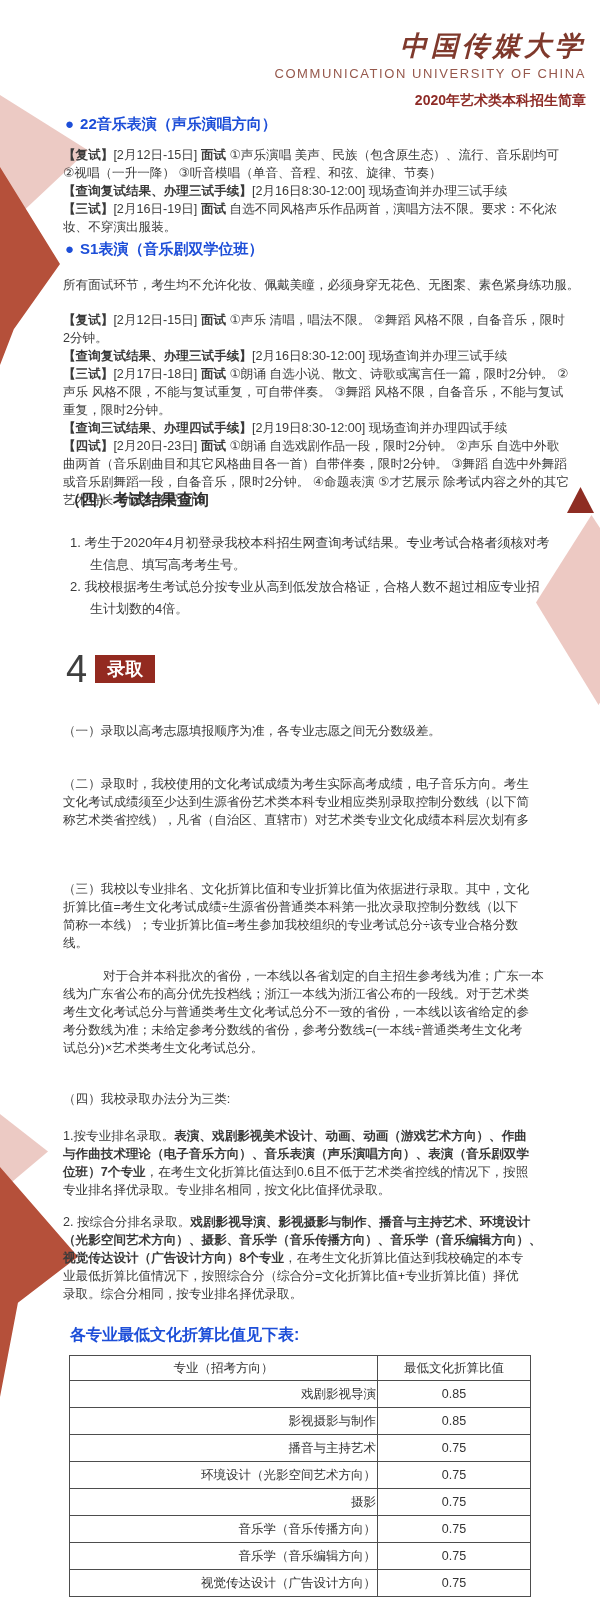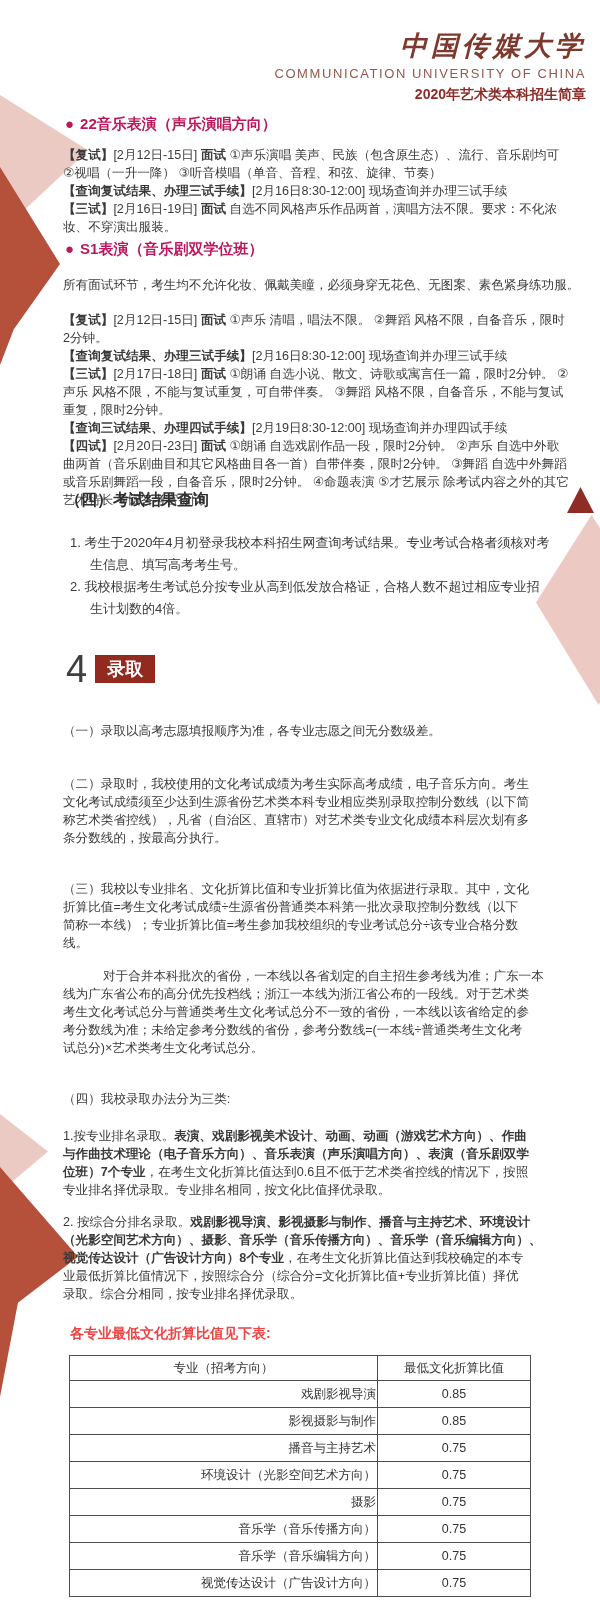--- a/index.html
+++ b/index.html
@@ -10,33 +10,33 @@
   #tl-red{left:0;top:167px;width:60px;height:198px;background:#b5503a;clip-path:polygon(0 0,100% 49%,23% 82%,0 100%);}
   #bl-pink{left:0;top:1114px;width:48px;height:78px;background:#eccac4;clip-path:polygon(0 0,100% 48%,0 100%);}
   #bl-red{left:0;top:1167px;width:78px;height:230px;background:#b5503a;clip-path:polygon(0 0,100% 39%,23% 59%,0 100%);}
   #r-tri{left:567px;top:487px;width:27px;height:26px;background:#8e2d23;clip-path:polygon(50% 0,100% 100%,0 100%);}
   #r-diamond{left:536px;top:515px;width:118px;height:190px;background:#edc9c3;clip-path:polygon(47% 0,100% 50%,53% 100%,0 46%);}
   .abs{position:absolute;z-index:1;}
   .logo{right:14px;top:28px;text-align:right;}
   .logo-cn{font-family:"DejaVu Serif","Liberation Serif",serif;font-style:italic;font-weight:bold;
            font-size:27px;letter-spacing:4px;color:#7f392c;}
   .logo-en{font-size:13px;letter-spacing:1.6px;color:#96584c;margin-top:2px;}
-  .logo-sub{font-size:14px;font-weight:bold;color:#8e2b26;margin-top:5px;}
-  .sec-h{font-size:15px;font-weight:bold;color:#be185d;}
+  .logo-sub{font-size:14px;font-weight:bold;color:#8e2b26;margin-top:11px;}
+  .sec-h{font-size:15px;font-weight:bold;color:#1d4ed8;}
   .sec-h .dot{margin-right:6px;}
   .body-t{font-size:12.6px;line-height:18px;color:#3a3a3a;}
   .ln{white-space:nowrap;}
   .b{font-weight:bold;}
   .h4{font-size:16px;font-weight:bold;color:#2f2f2f;}
   .list-t{font-size:13px;line-height:22px;color:#3a3a3a;}
   .bignum-row{display:flex;align-items:center;}
   .bignum{font-size:38px;color:#3f3f3f;line-height:1;}
   .titlebox{margin-left:8px;background:#932a20;color:#ffffff;font-size:18px;font-weight:bold;
             padding:5px 12px;line-height:1;}
-  .tnote{font-size:14px;font-weight:bold;color:#ef4444;}
+  .tnote{font-size:16px;font-weight:bold;color:#1d4ed8;}
   table.ratio{border-collapse:collapse;width:462px;font-size:12.5px;color:#333;}
   table.ratio th,table.ratio td{border:1px solid #4d4d4d;}
   table.ratio th{font-weight:normal;height:22px;text-align:center;}
   table.ratio td{height:24px;}
   table.ratio td.c1{text-align:right;padding-left:13px;width:293px;}
   table.ratio td.c2{text-align:center;}
 </style>
 </head>
 <body>
 
@@ -99,21 +99,20 @@
     <span class="titlebox">录取</span>
   </div>
 
   <div class="abs body-t" style="left:63px;top:722px;">
     <div class="ln">（一）录取以高考志愿填报顺序为准，各专业志愿之间无分数级差。</div>
   </div>
   <div class="abs body-t" style="left:63px;top:775px;">
       <div class="ln">（二）录取时，我校使用的文化考试成绩为考生实际高考成绩，电子音乐方向。考生</div>
       <div class="ln">文化考试成绩须至少达到生源省份艺术类本科专业相应类别录取控制分数线（以下简</div>
       <div class="ln">称艺术类省控线），凡省（自治区、直辖市）对艺术类专业文化成绩本科层次划有多</div>
-      <div class="ln">条分数线的，按最高分执行。</div>
     </div>
   <div class="abs body-t" style="left:63px;top:880px;">
       <div class="ln">（三）我校以专业排名、文化折算比值和专业折算比值为依据进行录取。其中，文化</div>
       <div class="ln">折算比值=考生文化考试成绩÷生源省份普通类本科第一批次录取控制分数线（以下</div>
       <div class="ln">简称一本线）；专业折算比值=考生参加我校组织的专业考试总分÷该专业合格分数</div>
       <div class="ln">线。</div>
     </div>
   <div class="abs body-t" style="left:63px;top:967px;">
       <div class="ln" style="padding-left: 40px;">对于合并本科批次的省份，一本线以各省划定的自主招生参考线为准；广东一本</div>
       <div class="ln">线为广东省公布的高分优先投档线；浙江一本线为浙江省公布的一段线。对于艺术类</div>

